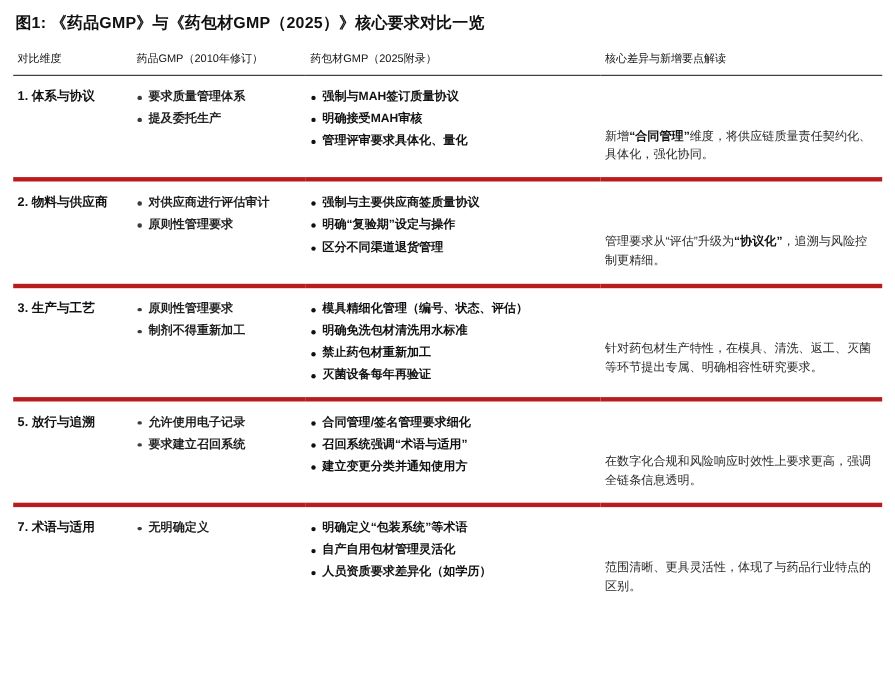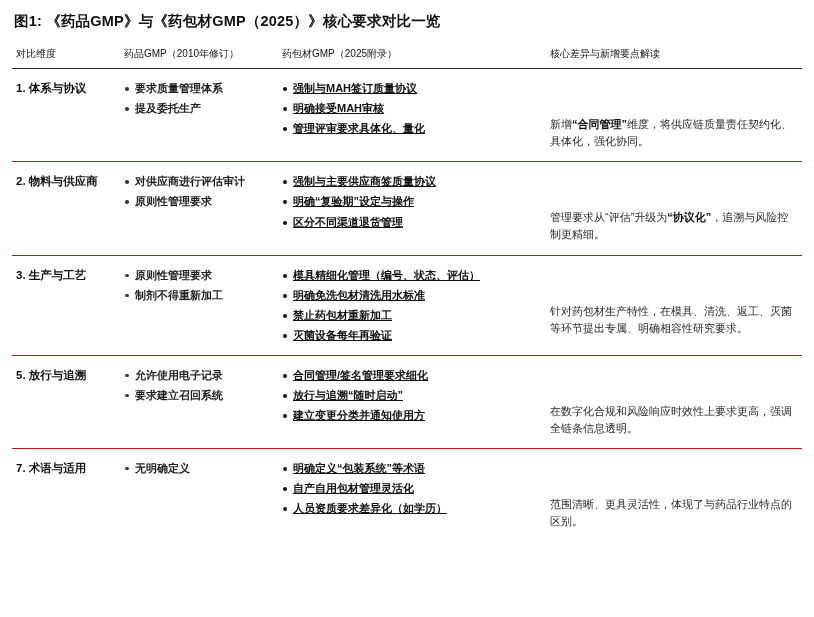--- a/index.html
+++ b/index.html
@@ -45,21 +45,21 @@
     font-weight: normal;
     color: #111111;
     padding: 6px 8px 8px 4px;
     vertical-align: bottom;
     border-bottom: 1.4px solid #2b2b2b;
     line-height: 1.35;
   }
   tbody td {
     vertical-align: top;
     padding: 11px 8px 11px 4px;
-    border-bottom: 1px solid #b91c1c;
+    border-bottom: 4px solid #b91c1c;
     font-size: 11px;
     line-height: 1.55;
     color: #1f1f1f;
   }
   tbody tr:last-child td {
     border-bottom: none;
   }
   .dim {
     font-weight: bold;
     font-size: 11.5px;
@@ -84,21 +84,20 @@
     left: 1px;
     top: 7px;
     width: 3.5px;
     height: 3.5px;
     border-radius: 50%;
     background: #3a3a3a;
   }
   .col-new ul.bl li {
     font-weight: bold;
     color: #111111;
-    text-decoration: underline;
   }
   .col-new ul.bl li::before {
     background: #111111;
     width: 4px;
     height: 4px;
     top: 7px;
   }
   .note {
     color: #2a2a2a;
     margin-top: 36px;
@@ -200,21 +199,21 @@
           </td>
           <td>
             <ul class="bl">
               <li>允许使用电子记录</li>
               <li>要求建立召回系统</li>
             </ul>
           </td>
           <td class="col-new">
             <ul class="bl">
               <li>合同管理/签名管理要求细化</li>
-              <li>放行与追溯“随时启动”</li>
+              <li>召回系统强调“术语与适用”</li>
               <li>建立变更分类并通知使用方</li>
             </ul>
           </td>
           <td>
             <div class="note"><span>在数字化合规和风险响应时效性上要求更高，强调全链条信息透明。</span></div>
           </td>
         </tr>
         <tr>
           <td>
             <div class="dim">7. 术语与适用</div>

